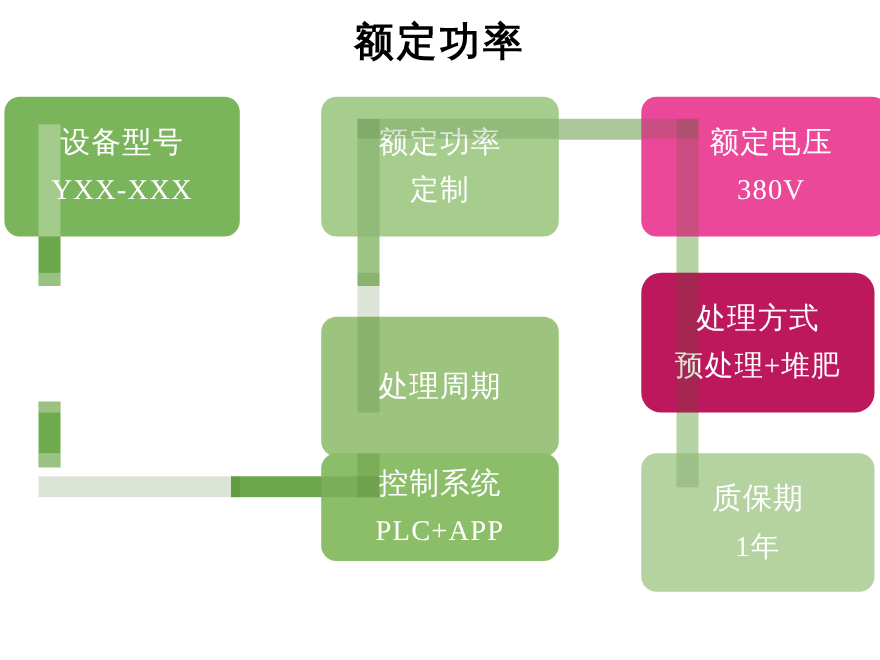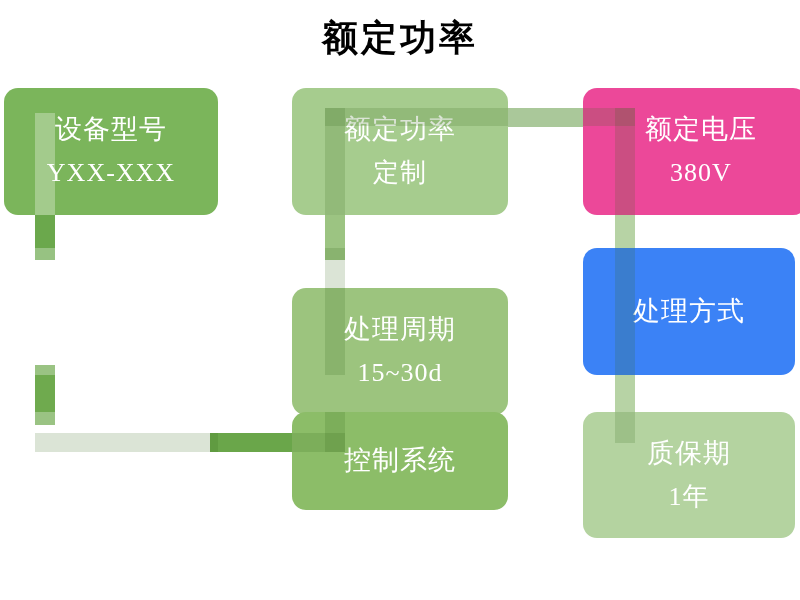--- a/index.html
+++ b/index.html
@@ -93,27 +93,28 @@
   <div class="card b1" style="background-color: rgb(123, 181, 91);">
     <div class="lbl">设备型号</div>
     <div class="val">YXX-XXX</div>
   </div>
   <div class="card b3" style="background-color: #ec4899; padding-left: 12px;">
     <div class="lbl">额定电压</div>
     <div class="val">380V</div>
   </div>
   <div class="card b5" style="background-color: rgb(156, 196, 126);">
     <div class="lbl">处理周期</div>
-    <div class="val">15~30d</div>
   </div>
-  <div class="card b6" style="background-color: #3b82f6;">
+  <div class="card b6" style="background-color: #be185d; border-radius: 18px;">
     <div class="lbl">处理方式</div>
+    <div class="val">预处理+堆肥</div>
   </div>
   <div class="card b8" style="background-color: rgb(140, 189, 104);">
     <div class="lbl">控制系统</div>
+    <div class="val">PLC+APP</div>
   </div>
   <div class="card b9" style="background-color: rgb(180, 211, 160);">
     <div class="lbl">质保期</div>
     <div class="val">1年</div>
   </div>
 
   <div class="ov ov-light ov-b1-v"></div>
   <div class="ov ov-light ov-b4-v"></div>
   <div class="ov ov-light ov-b7-v"></div>
   <div class="ov ov-dark  ov-b7-h"></div>

